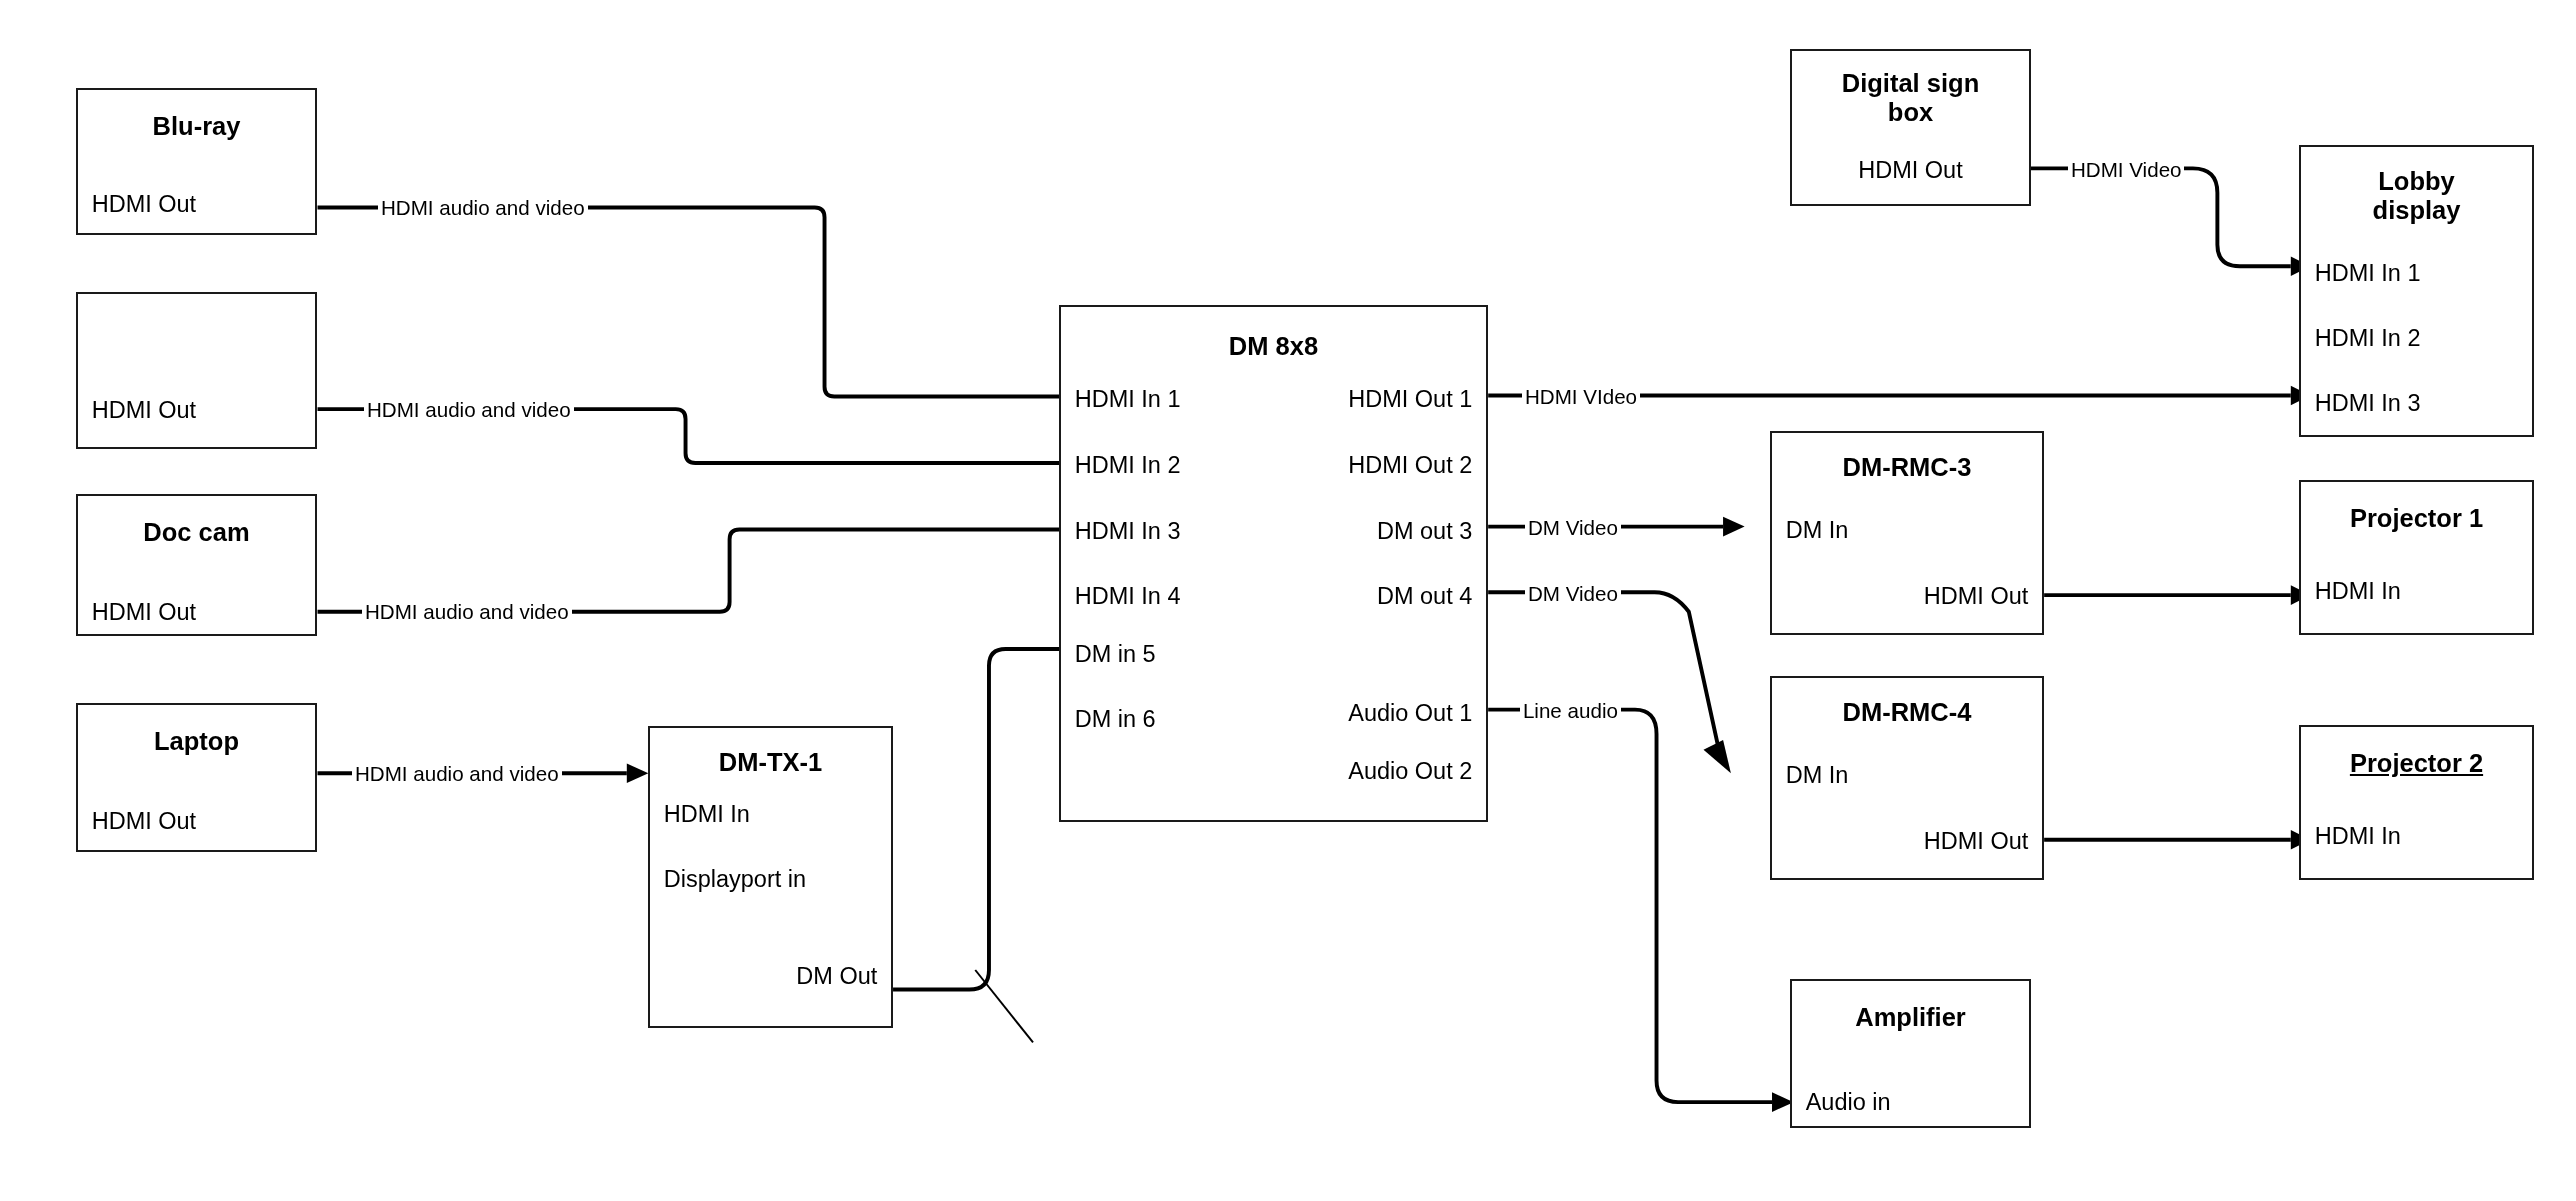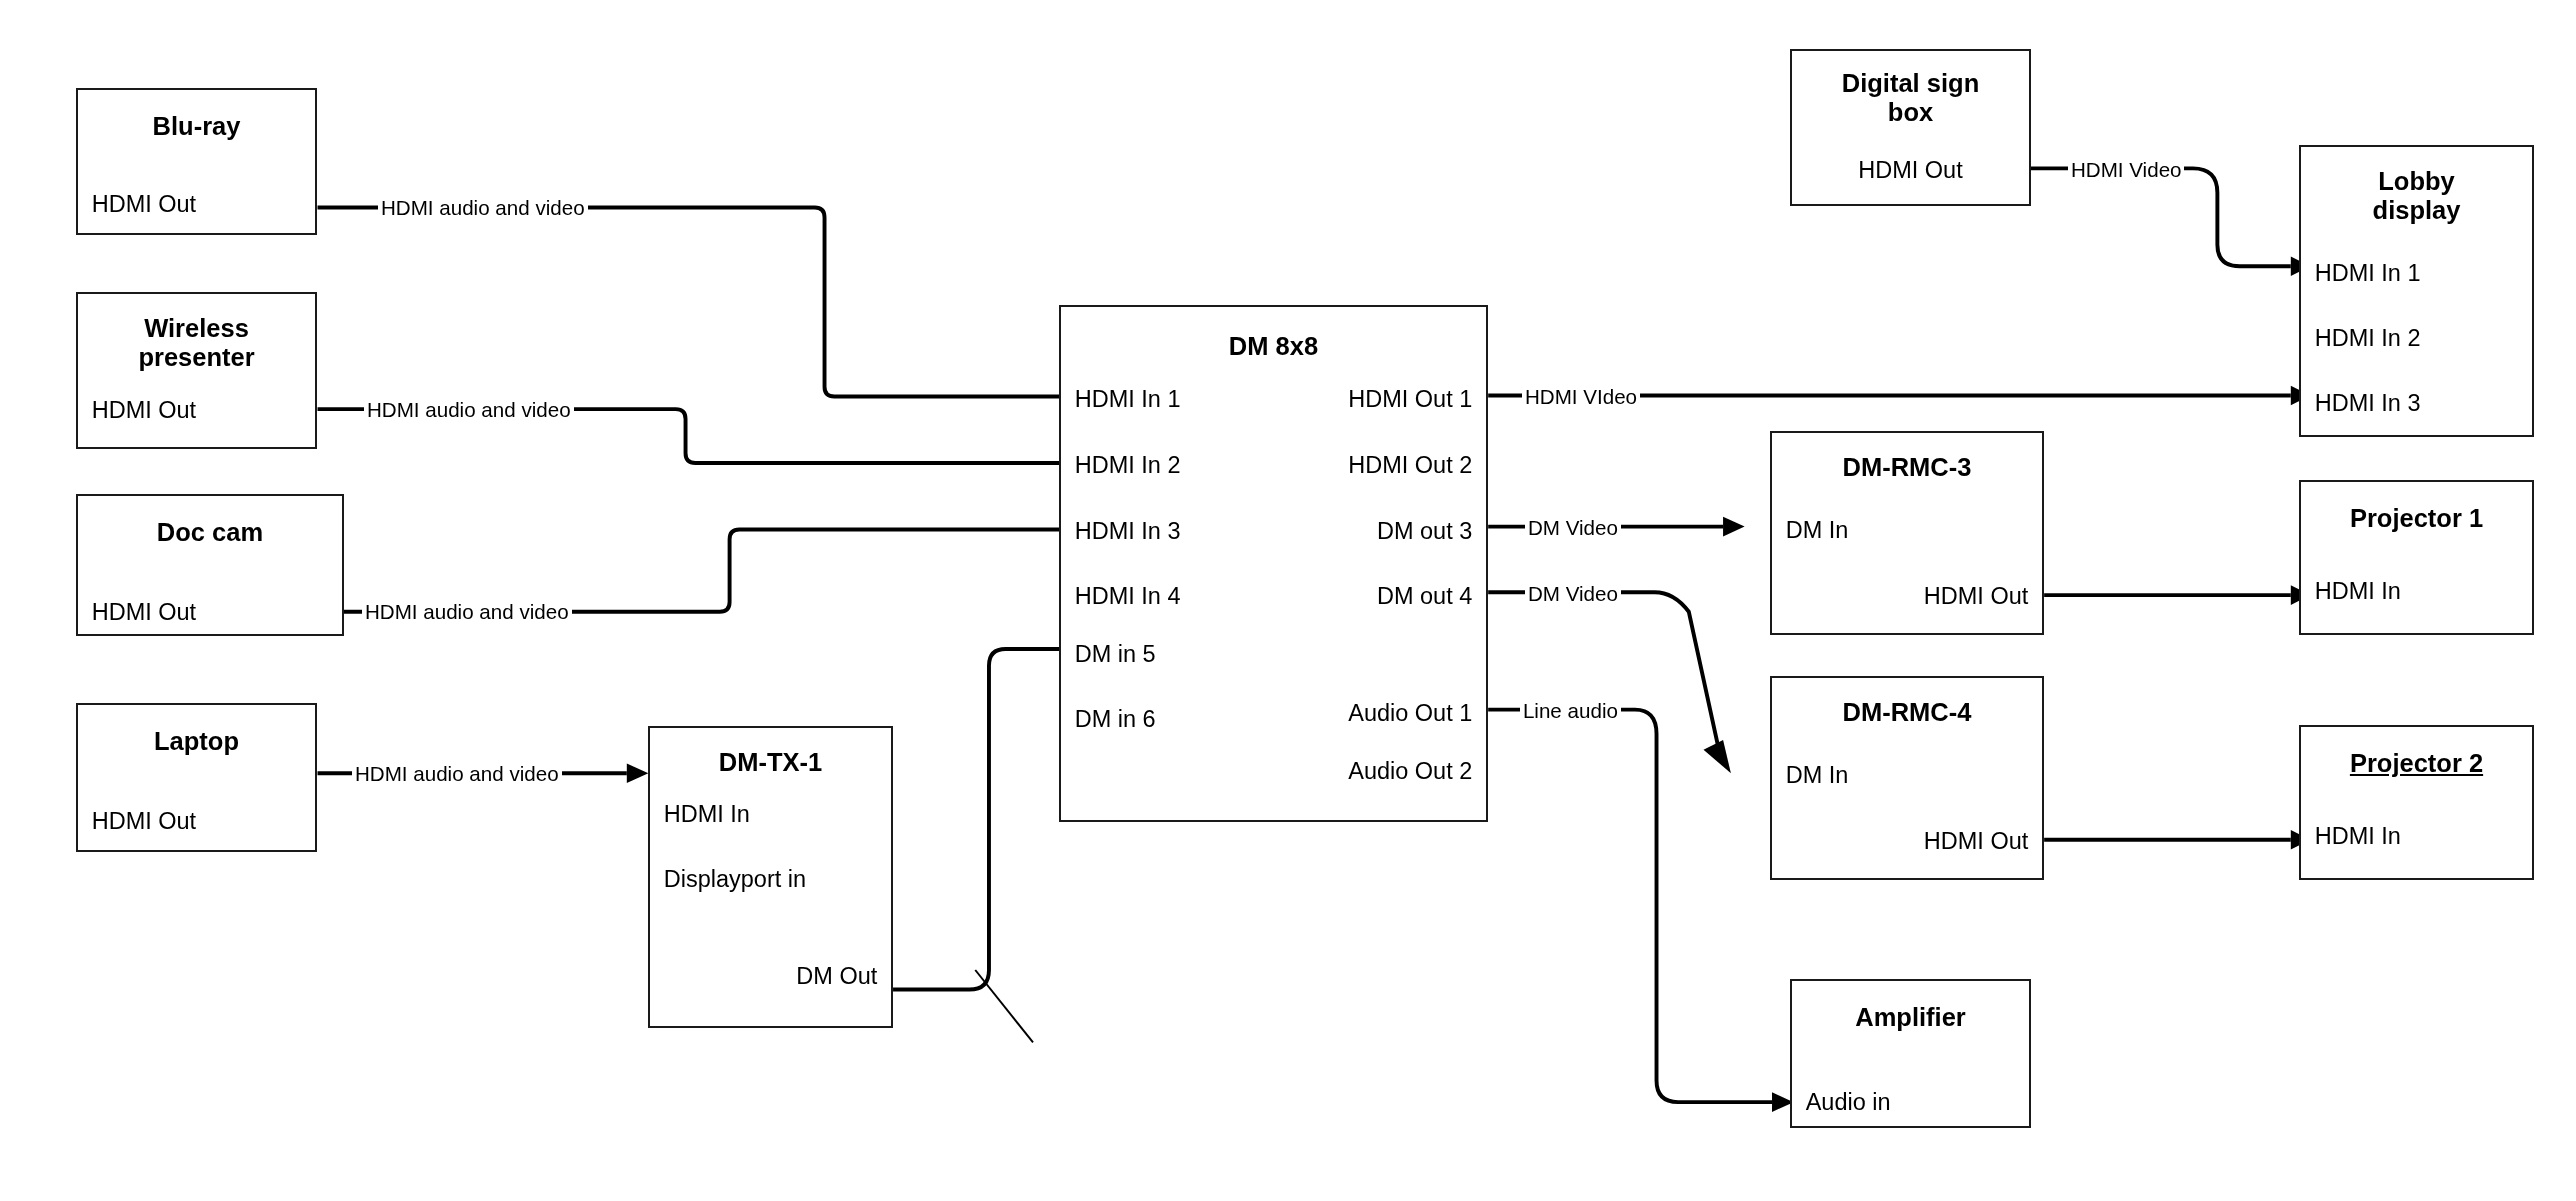--- a/index.html
+++ b/index.html
@@ -130,25 +130,24 @@
     <path class="wire" d="M 2088 858 L 2340 858"></path>
     <polygon points="2340,848 2360,858 2340,868" fill="#000"></polygon>
   </svg>
 
   <div class="box" style="left:76px; top:88px; width:241px; height:147px;">
     <div class="box-title" style="top:21.5px;">Blu-ray</div>
     <div class="port left" style="top:103px;">HDMI Out</div>
   </div>
 
   <div class="box" style="left:76px; top:292px; width:241px; height:157px;">
-    <div class="box-title" style="top:19.6px; padding:0 25.5px;">Wireless presenter</div>
     <div class="port left" style="top:105px;">HDMI Out</div>
   </div>
 
-  <div class="box" style="left:76px; top:494px; width:268px; height:142px;padding-left:30px;">
+  <div class="box" style="left:76px; top:494px; width:241px; height:142px;padding-left:30px;">
     <div class="box-title" style="top:21.5px;">Doc cam</div>
     <div class="port left" style="top:105px;">HDMI Out</div>
   </div>
 
   <div class="box" style="left:76px; top:703px; width:241px; height:149px;">
     <div class="box-title" style="top:21.5px;">Laptop</div>
     <div class="port left" style="top:105px;">HDMI Out</div>
   </div>
 
   <div class="box" style="left:648px; top:726px; width:245px; height:302px;">

